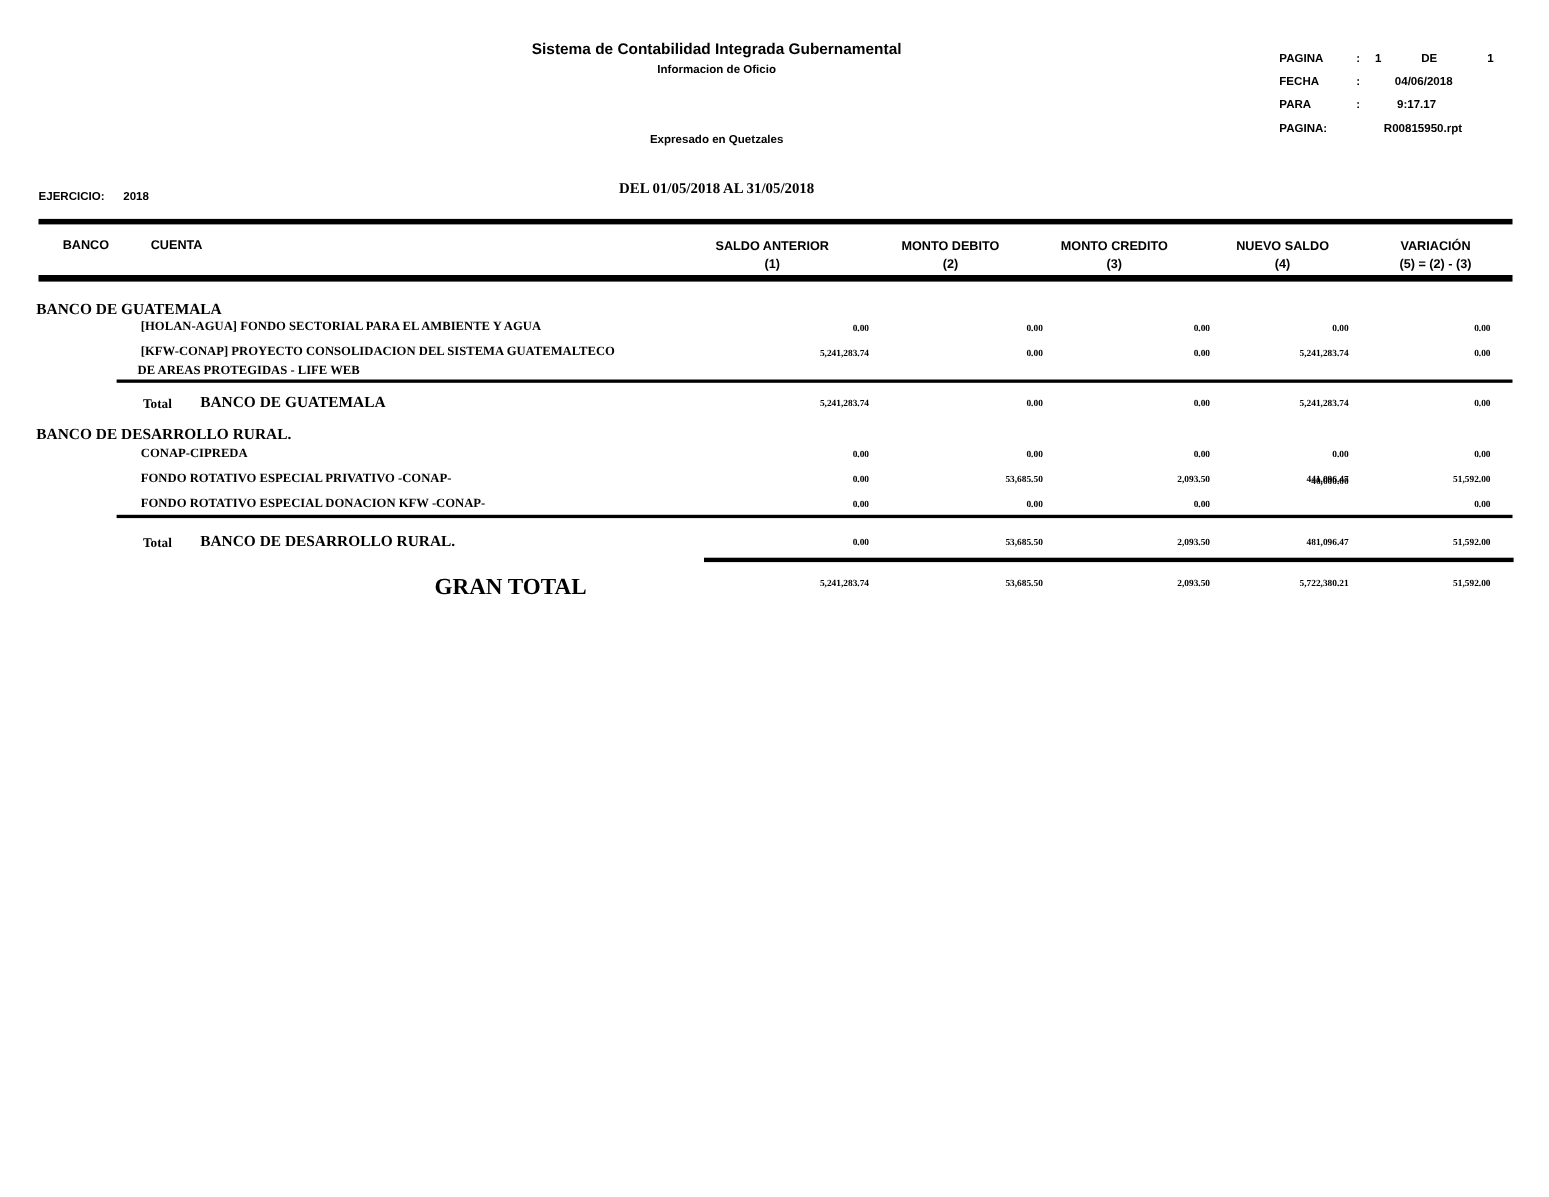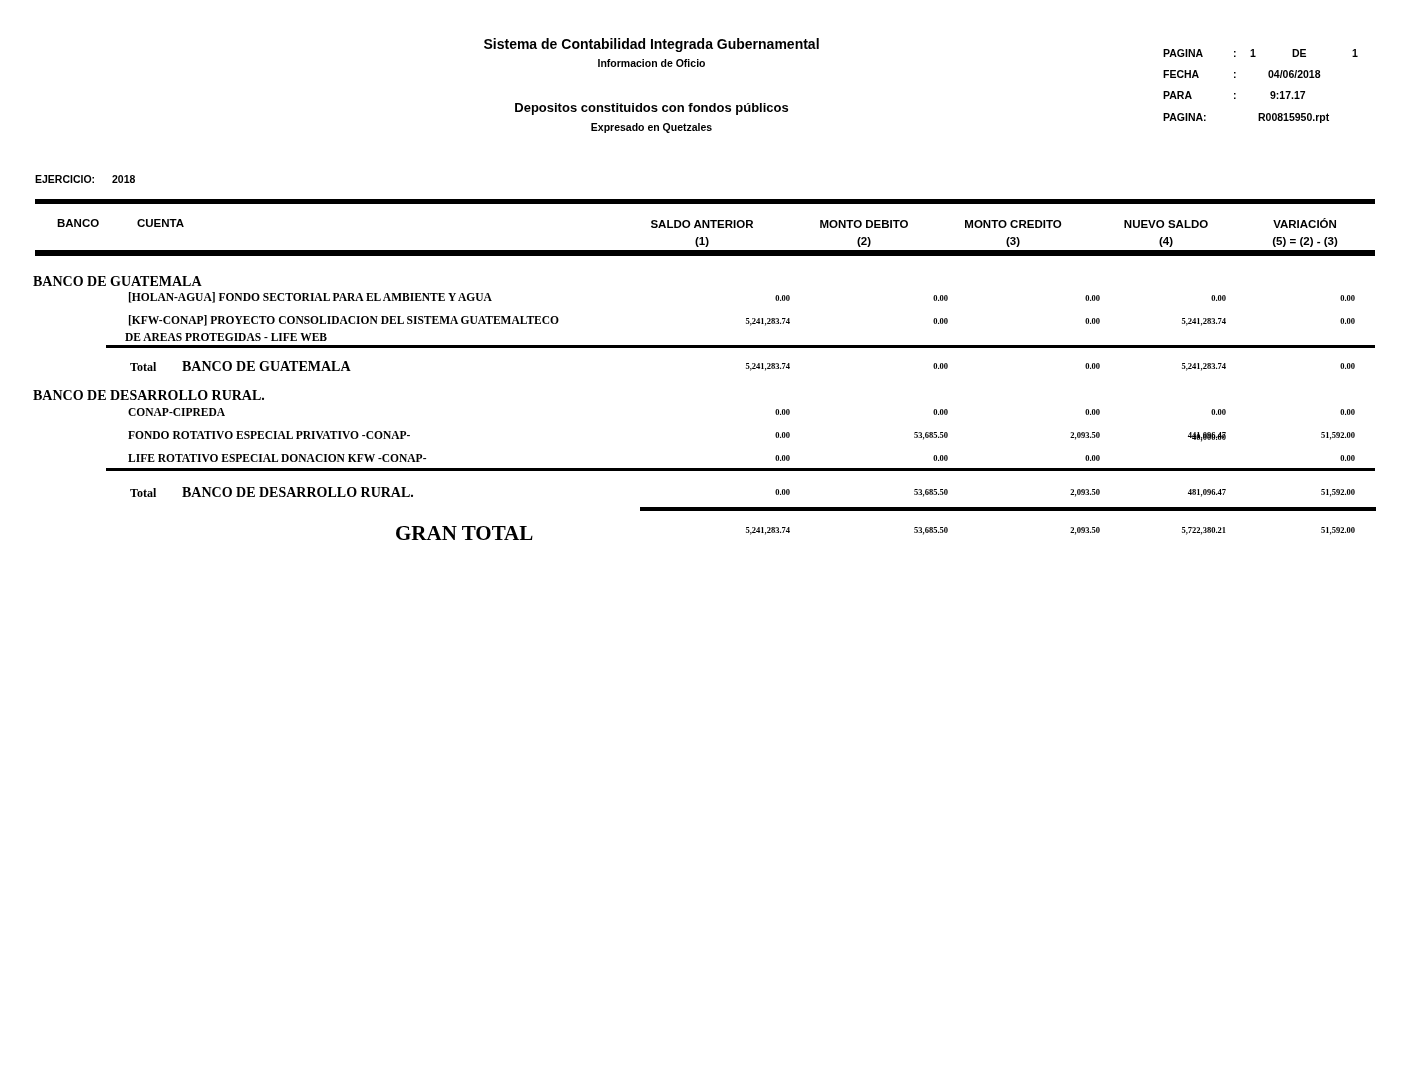--- a/index.html
+++ b/index.html
@@ -31,22 +31,22 @@
   .totlbl{position:absolute;left:130px;font-family:"Liberation Serif",serif;font-weight:bold;font-size:12px;white-space:nowrap;}
   .totbank{position:absolute;left:182px;font-family:"Liberation Serif",serif;font-weight:bold;font-size:14px;white-space:nowrap;}
 </style>
 </head>
 <body>
 
 <div id="page">
 
   <div class="hdrline sans b" style="top:36px;font-size:14px;">Sistema de Contabilidad Integrada Gubernamental</div>
   <div class="hdrline sans b" style="top:57px;font-size:10.5px;">Informacion de Oficio</div>
-  <div class="hdrline sans b" style="top:100px;font-size:13px;">Depositos constituidos con fondos públicos</div>
   <div class="hdrline sans b" style="top:121px;font-size:10.5px;">Expresado en Quetzales</div>
+  <div class="hdrline serif b" style="top:163px;font-size:13.5px;">DEL 01/05/2018 AL 31/05/2018</div>
 
   <div id="meta">
     <div class="metarow" style="top:0;">
       <span class="mlabel">PAGINA</span>
       <span class="mcolon">:</span>
       <span class="abs" style="left:87px;">1</span>
       <span class="abs" style="left:129px;">DE</span>
       <span class="abs" style="left:189px;">1</span>
     </div>
     <div class="metarow" style="top:21px;">
@@ -145,21 +145,21 @@
   <div>
     <span class="cuenta" style="top:429px;">FONDO ROTATIVO ESPECIAL PRIVATIVO -CONAP-</span>
     <span class="num n1" style="top:430px;">0.00</span>
     <span class="num n2" style="top:430px;">53,685.50</span>
     <span class="num n3" style="top:430px;">2,093.50</span>
     <span class="num n4" style="top:430px;">441,096.47</span>
     <span class="num n5" style="top:430px;">51,592.00</span>
   </div>
 
   <div>
-    <span class="cuenta" style="top:452px;">LIFE ROTATIVO ESPECIAL DONACION KFW -CONAP-</span>
+    <span class="cuenta" style="top:452px;">FONDO ROTATIVO ESPECIAL DONACION KFW -CONAP-</span>
     <span class="num n1" style="top:453px;">0.00</span>
     <span class="num n2" style="top:453px;">0.00</span>
     <span class="num n3" style="top:453px;">0.00</span>
     <span class="num n4" style="top:432px;">40,000.00</span>
     <span class="num n5" style="top:453px;">0.00</span>
   </div>
 
   <div>
     <span class="totlbl" style="top:486px;">Total</span>
     <span class="totbank" style="top:485px;">BANCO DE DESARROLLO RURAL.</span>

